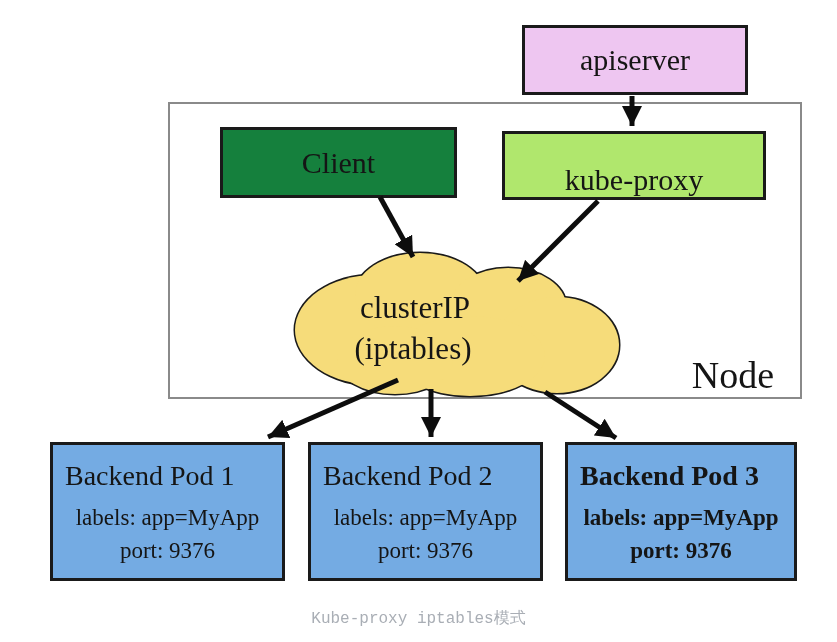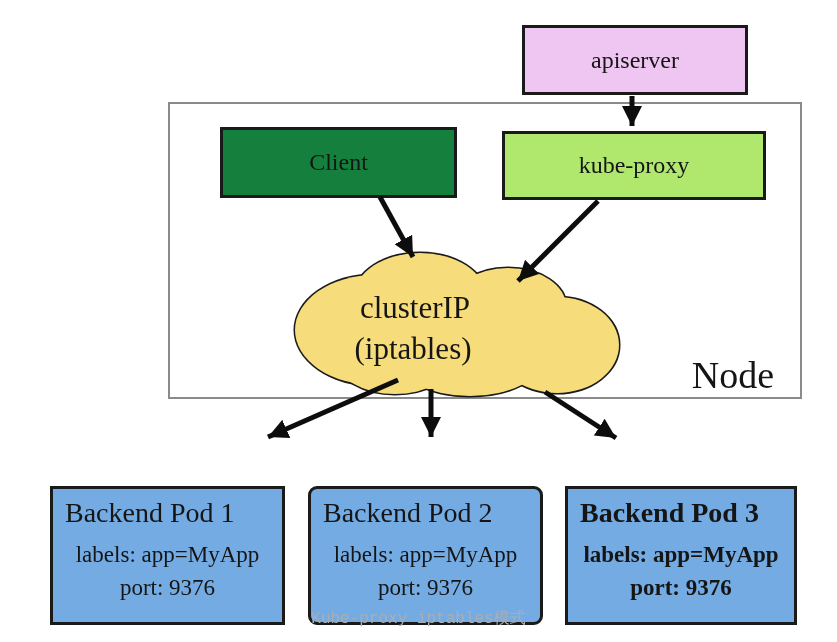--- a/index.html
+++ b/index.html
@@ -37,40 +37,39 @@
     line-height: 44px;
     margin-top: 44px;
   }
   .box {
     position: absolute;
     box-sizing: border-box;
     border: 3px solid #1a1a1a;
     display: flex;
     align-items: center;
     justify-content: center;
-    font-size: 24px;
+    font-size: 30px;
     color: #151515;
     z-index: 2;
   }
   .apiserver { left: 522px; top: 25px;  width: 226px; height: 70px; }
   .client    { left: 220px; top: 127px; width: 237px; height: 71px; }
-  .kubeproxy { left: 502px; top: 131px; width: 264px; height: 69px; }
+  .kubeproxy { left: 502px; top: 131px; width: 264px; height: 69px; align-items: flex-end; }
   .pod {
     position: absolute;
     top: 442px;
     height: 139px;
     box-sizing: border-box;
     border: 3px solid #1a1a1a;
-    padding: 5px 12px;
+    padding: 12px 12px;
     color: #151515;
     z-index: 2;
-    margin-top: 44px;
   }
   .pod-1 { left: 50px;  width: 235px; }
-  .pod-2 { left: 308px; width: 235px; border-radius: 9px; }
+  .pod-2 { left: 308px; width: 235px; }
   .pod-3 { left: 565px; width: 232px; }
   .pod-title {
     font-size: 28px;
     line-height: 38px;
     margin-bottom: 6px;
     white-space: nowrap;
   }
   .pod-line {
     font-size: 23px;
     line-height: 33px;

